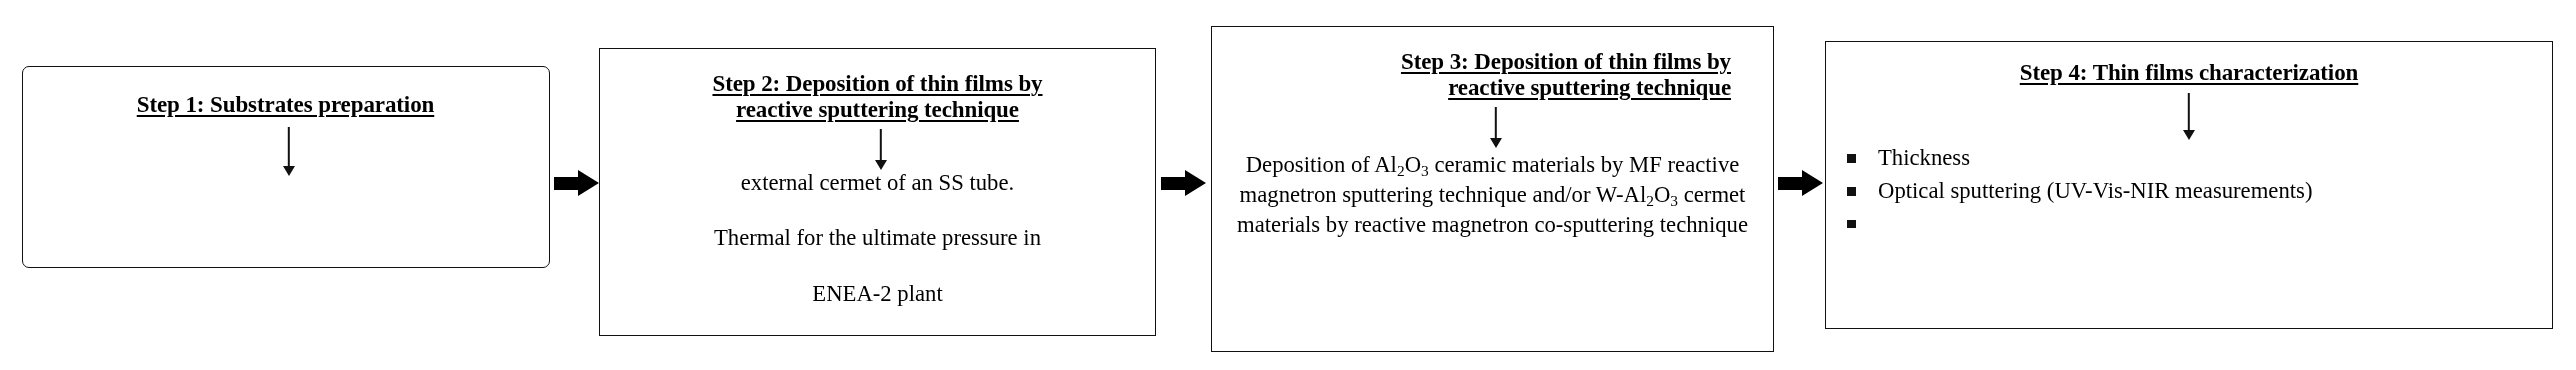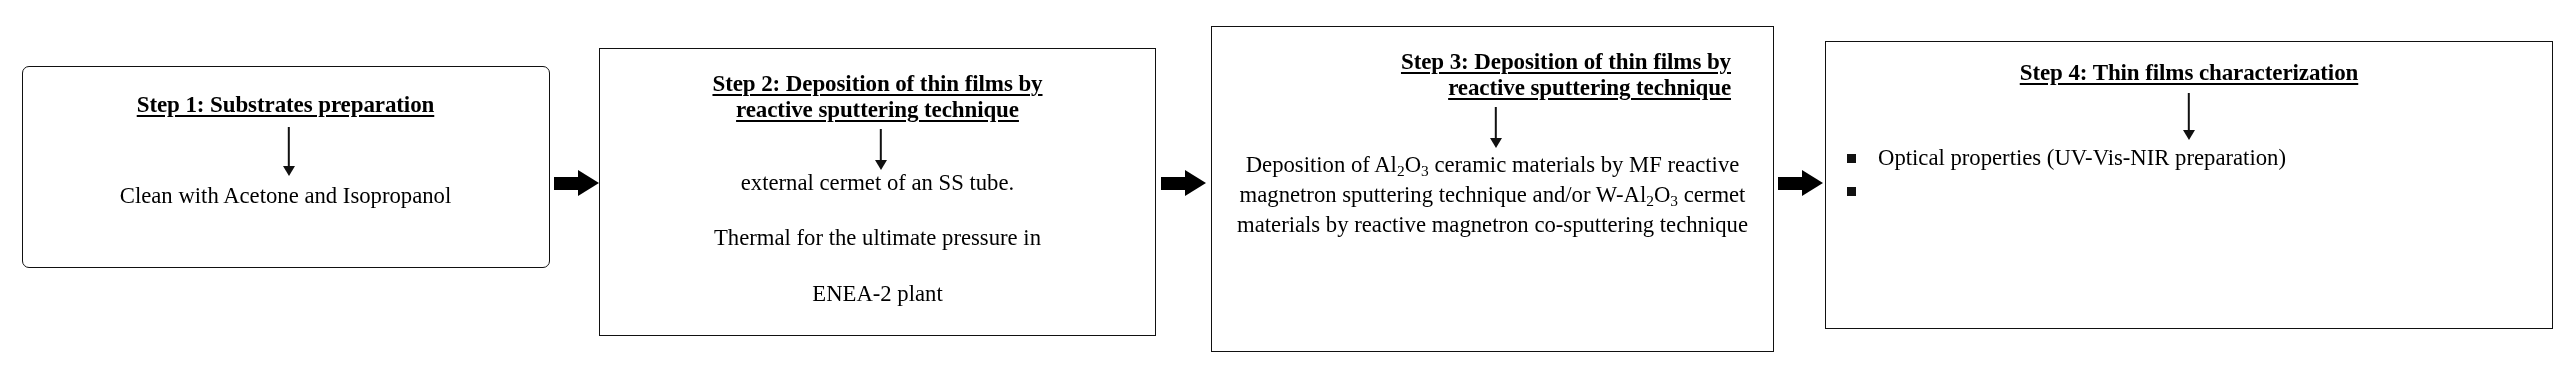--- a/index.html
+++ b/index.html
@@ -173,21 +173,20 @@
 <div id="flow-canvas">
 
   <div class="step-box" id="step-box-1">
     <div class="step-title">Step 1: Substrates preparation</div>
 
     <div class="down-arrow" id="arrow-in-1">
       <span class="shaft"></span>
       <span class="head"></span>
     </div>
 
-    <div class="step-body">Clean with Acetone and Isopropanol</div>
   </div>
 
   <div class="connector-arrow" id="connector-1-2">
     <span class="bar"></span>
     <span class="tip"></span>
   </div>
 
   <div class="step-box" id="step-box-2">
     <div class="step-title">Step 2: Deposition of thin films by
 reactive sputtering technique</div>
@@ -230,21 +229,25 @@
     <div class="step-title">Step 4: Thin films characterization</div>
 
     <div class="down-arrow" id="arrow-in-4">
       <span class="shaft"></span>
       <span class="head"></span>
     </div>
 
     <ul class="bullet-list">
       <li class="bullet-item">
         <span class="bullet-marker"></span>
-        <span>Optical properties (UV-Vis-NIR preparation)</span>
+        <span>Thickness</span>
+      </li>
+      <li class="bullet-item">
+        <span class="bullet-marker"></span>
+        <span>Optical sputtering (UV-Vis-NIR measurements)</span>
       </li>
       <li class="bullet-item">
         <span class="bullet-marker"></span>
       </li>
     </ul>
   </div>
 
 </div>
 
 

